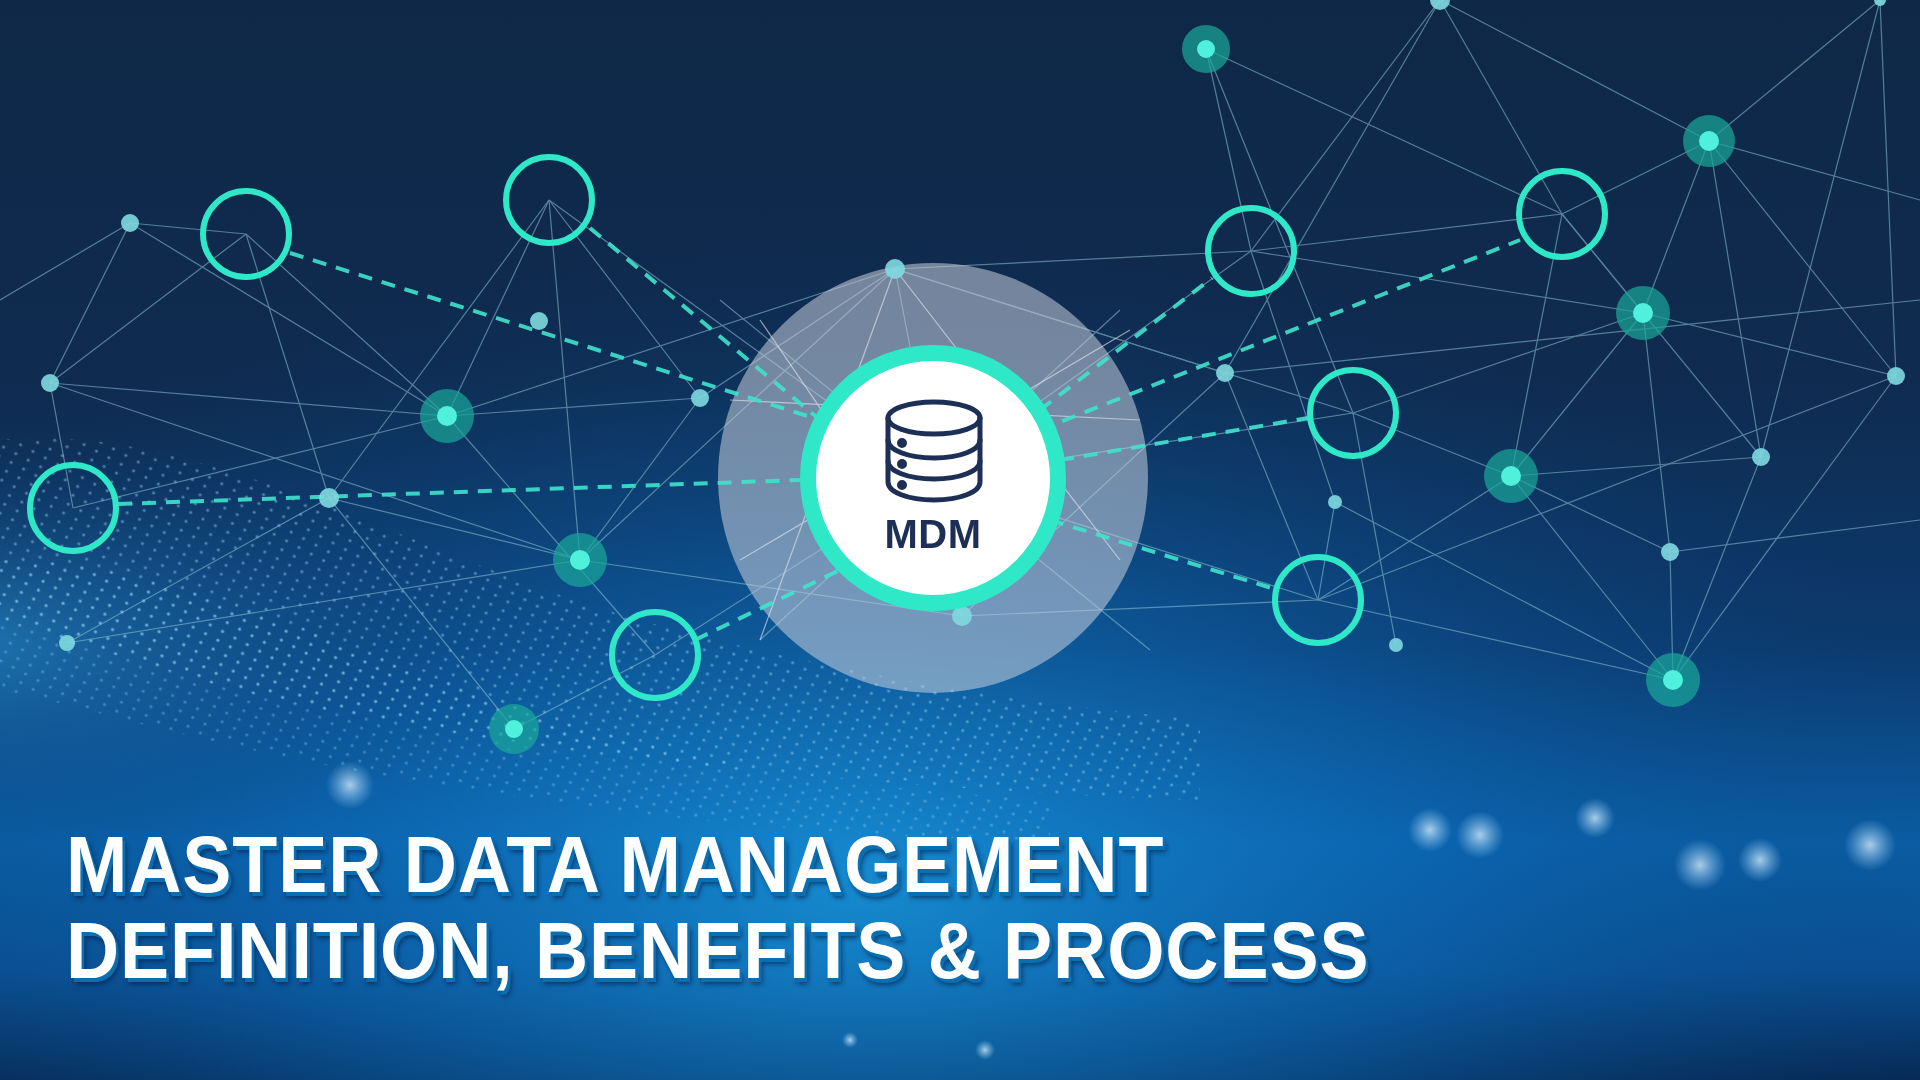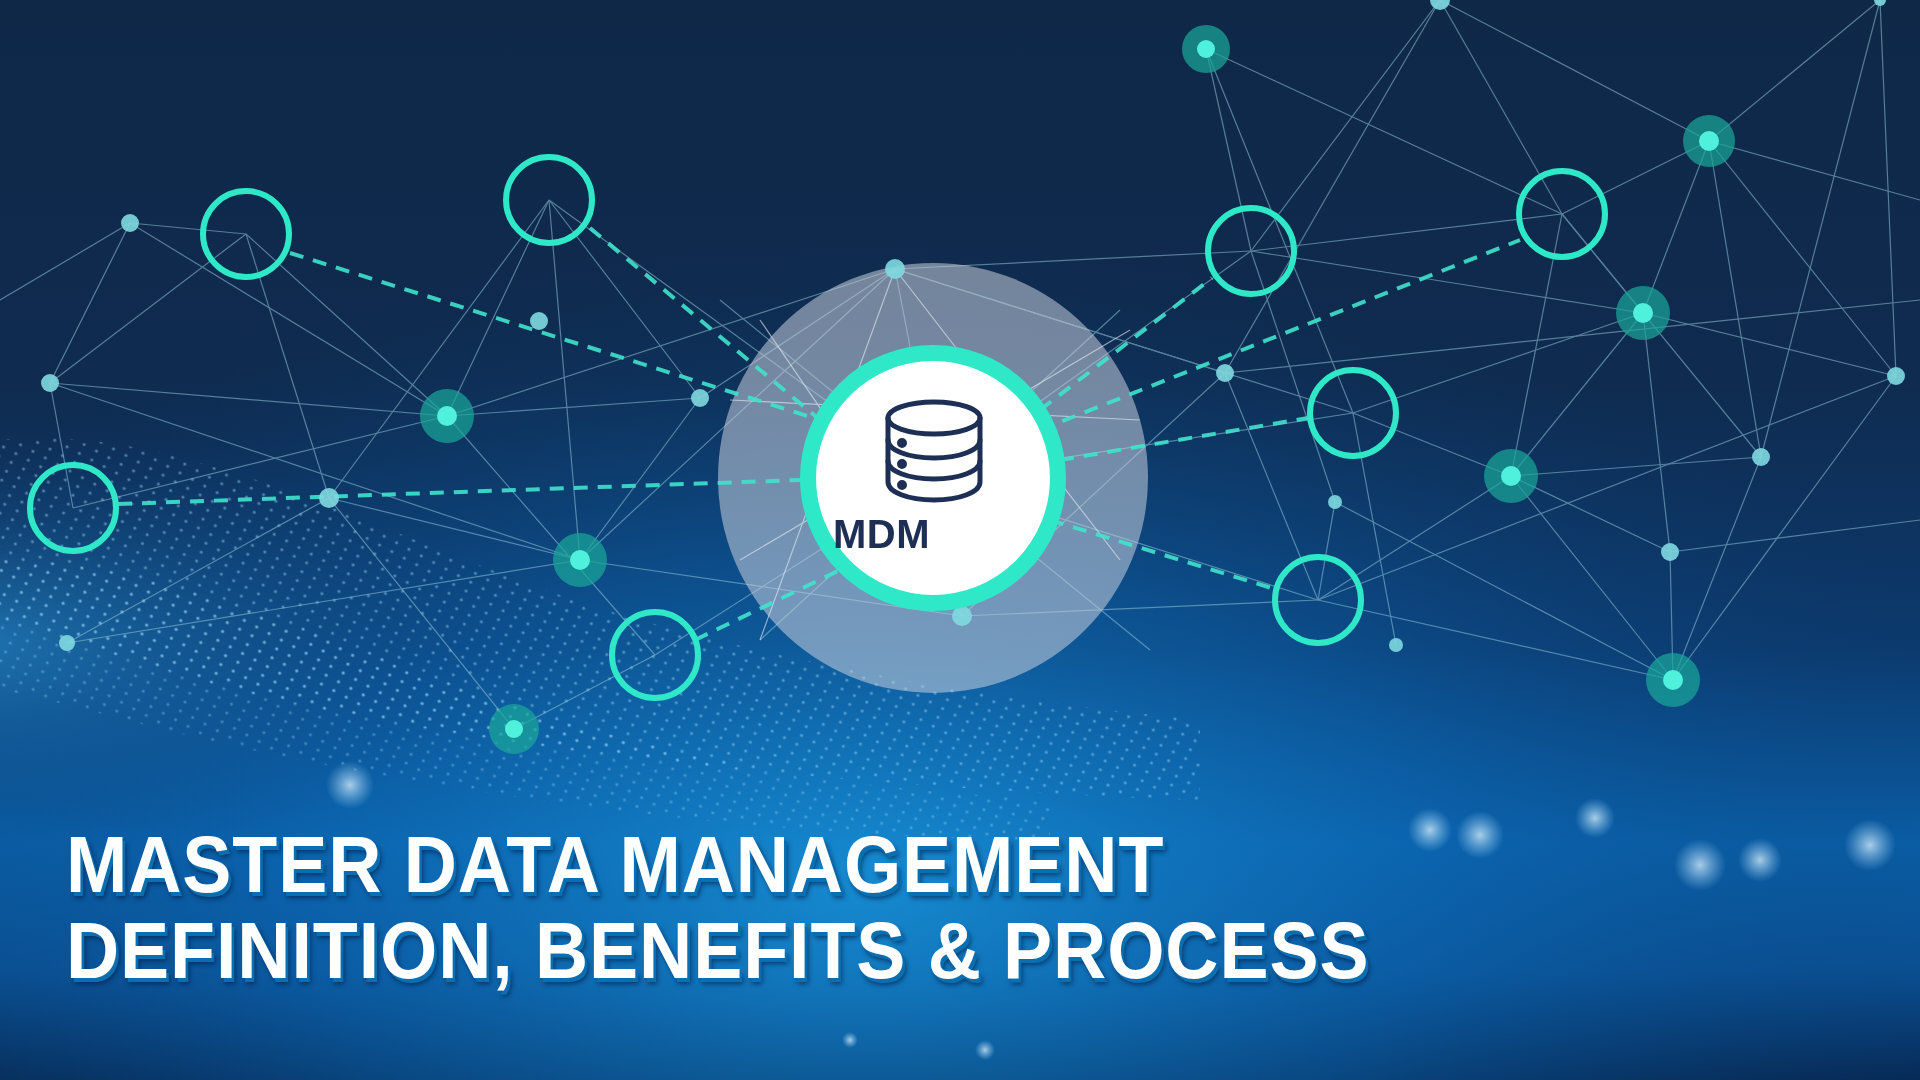--- a/index.html
+++ b/index.html
@@ -1,19 +1,19 @@
 <!DOCTYPE html>
 <html><head>
 <meta charset="utf-8">
 <style>
   html, body { margin:0; padding:0; width:1920px; height:1080px; overflow:hidden; background:#0d2747; }
   #stage { position:relative; width:1920px; height:1080px; overflow:hidden;
     background: linear-gradient(180deg, #0f2848 0%, #0f2b4f 35%, #0c3a6e 60%, #0a5ea6 78%, #0a4f92 90%, #072a55 100%); }
   #bg-svg { position:absolute; left:0; top:0; width:1920px; height:1080px; }
-  .mdm-label { position:absolute; left:833px; top:512px; width:200px; text-align:left;
+  .mdm-label { position:absolute; left:833px; top:512px; width:200px; text-align:center;
     font-family:"Liberation Sans", sans-serif; font-weight:700; font-size:40px; color:#1d2f55; letter-spacing:0.5px; }
   .title { position:absolute; left:66px; top:822px; margin:0;
     font-family:"Liberation Sans", sans-serif; font-weight:700; font-size:80px; line-height:86px;
     color:#ffffff; letter-spacing:1px; transform:scaleX(0.92); transform-origin:left top;
     text-shadow: 3px 4px 0 #0a6fb0, 4px 6px 6px rgba(0,20,60,0.6); }
   .title span { display:block; white-space:nowrap; }
 </style>
 </head>
 <body>
 

